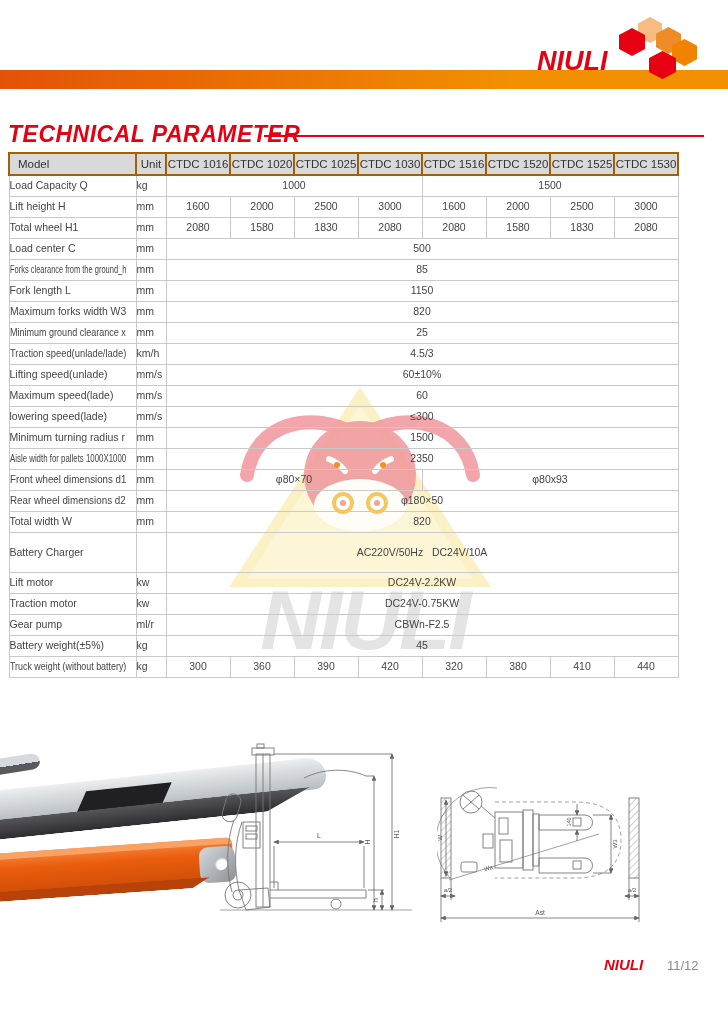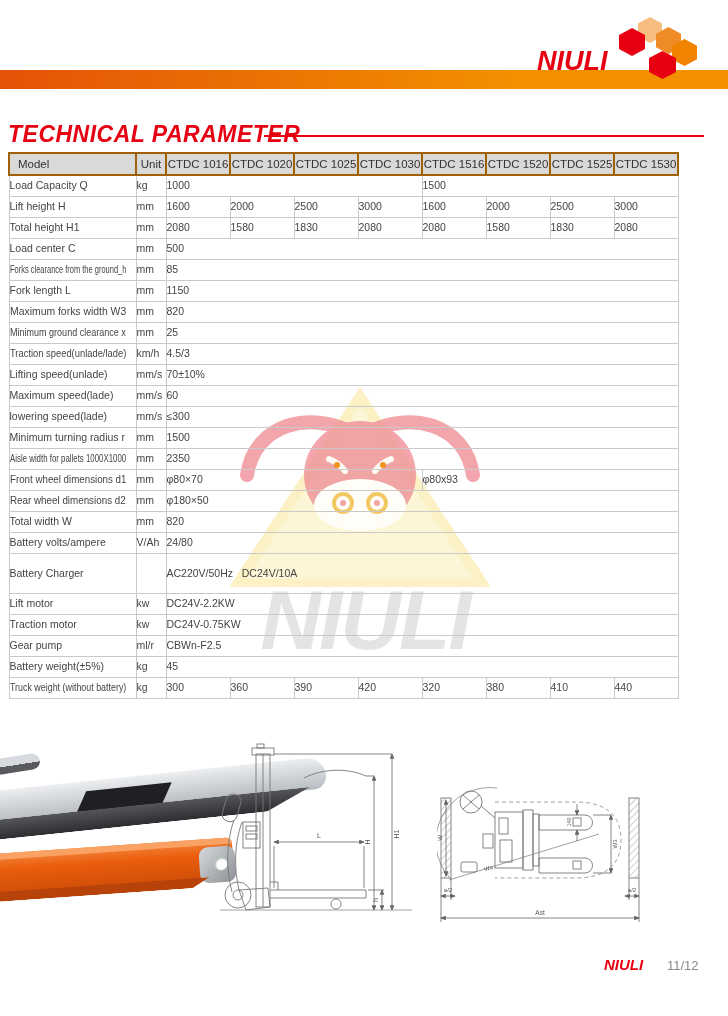--- a/index.html
+++ b/index.html
@@ -54,21 +54,21 @@
   }
   table.spec th.th-model{text-align:left;padding-left:8px;}
   table.spec td{
     border:1px solid var(--border-gray);height:20px;padding:0;
     font-size:10.5px;color:#444;line-height:1.1;background:transparent;
   }
   table.spec tr.tall td{height:39px;}
   td.lbl{text-align:left;padding-left:8px;color:#333;font-size:10px;overflow:hidden;}
   .fit{display:inline-block;white-space:nowrap;transform-origin:0 50%;}
   td.unit{text-align:left;font-size:9.5px;color:#333;}
-  td.val{text-align:left;color:#555;}
+  td.val{text-align:center;color:#555;}
   
   .photo{position:absolute;left:0;top:750px;width:340px;height:170px;overflow:hidden;z-index:1;}
   .fork-stub{
     position:absolute;left:-6px;top:6px;width:46px;height:16px;
     background:linear-gradient(#d6d9dd 55%,#5a5a5e 55%);
     border-radius:0 8px 8px 0;transform:rotate(-9deg);
   }
   .fork-big{position:absolute;left:-14px;top:24px;width:342px;height:58px;transform:rotate(-6deg);}
   .fork-big .top{
     width:100%;height:32px;border-radius:0 28px 20px 0;
@@ -188,21 +188,21 @@
         <td class="val">1600</td>
         <td class="val">2000</td>
         <td class="val">2500</td>
         <td class="val">3000</td>
         <td class="val">1600</td>
         <td class="val">2000</td>
         <td class="val">2500</td>
         <td class="val">3000</td>
       </tr>
       <tr>
-        <td class="lbl"><span class="fit">Total height H1</span></td>
+        <td class="lbl"><span class="fit">Total wheel H1</span></td>
         <td class="unit">mm</td>
         <td class="val">2080</td>
         <td class="val">1580</td>
         <td class="val">1830</td>
         <td class="val">2080</td>
         <td class="val">2080</td>
         <td class="val">1580</td>
         <td class="val">1830</td>
         <td class="val">2080</td>
       </tr>
@@ -232,21 +232,21 @@
         <td class="val" colspan="8">25</td>
       </tr>
       <tr>
         <td class="lbl"><span class="fit" style="transform: scaleX(0.892);">Traction speed(unlade/lade)</span></td>
         <td class="unit">km/h</td>
         <td class="val" colspan="8">4.5/3</td>
       </tr>
       <tr>
         <td class="lbl"><span class="fit">Lifting speed(unlade)</span></td>
         <td class="unit">mm/s</td>
-        <td class="val" colspan="8">70±10%</td>
+        <td class="val" colspan="8">60±10%</td>
       </tr>
       <tr>
         <td class="lbl"><span class="fit">Maximum speed(lade)</span></td>
         <td class="unit">mm/s</td>
         <td class="val" colspan="8">60</td>
       </tr>
       <tr>
         <td class="lbl"><span class="fit">lowering speed(lade)</span></td>
         <td class="unit">mm/s</td>
         <td class="val" colspan="8">≤300</td>
@@ -269,25 +269,20 @@
       </tr>
       <tr>
         <td class="lbl"><span class="fit" style="transform: scaleX(0.935);">Rear wheel dimensions d2</span></td>
         <td class="unit">mm</td>
         <td class="val" colspan="8">φ180×50</td>
       </tr>
       <tr>
         <td class="lbl"><span class="fit">Total width W</span></td>
         <td class="unit">mm</td>
         <td class="val" colspan="8">820</td>
-      </tr>
-      <tr>
-        <td class="lbl"><span class="fit">Battery volts/ampere</span></td>
-        <td class="unit">V/Ah</td>
-        <td class="val" colspan="8">24/80</td>
       </tr>
       <tr class="tall">
         <td class="lbl"><span class="fit">Battery Charger</span></td>
         <td class="unit"></td>
         <td class="val" colspan="8">AC220V/50Hz&nbsp;&nbsp;&nbsp;DC24V/10A</td>
       </tr>
       <tr>
         <td class="lbl"><span class="fit">Lift motor</span></td>
         <td class="unit">kw</td>
         <td class="val" colspan="8">DC24V-2.2KW</td>

